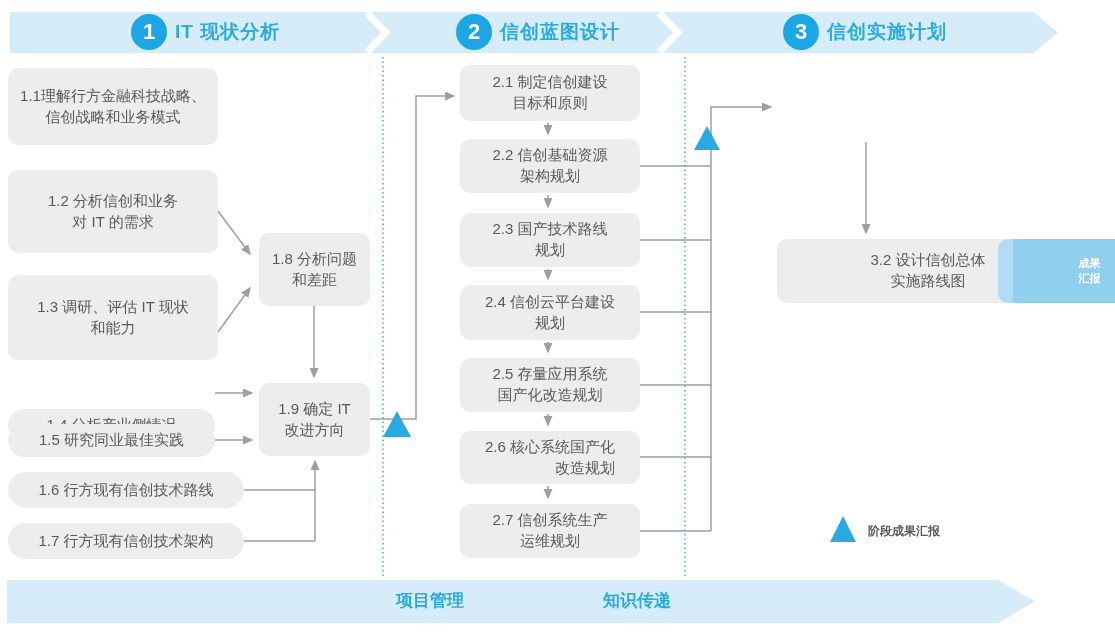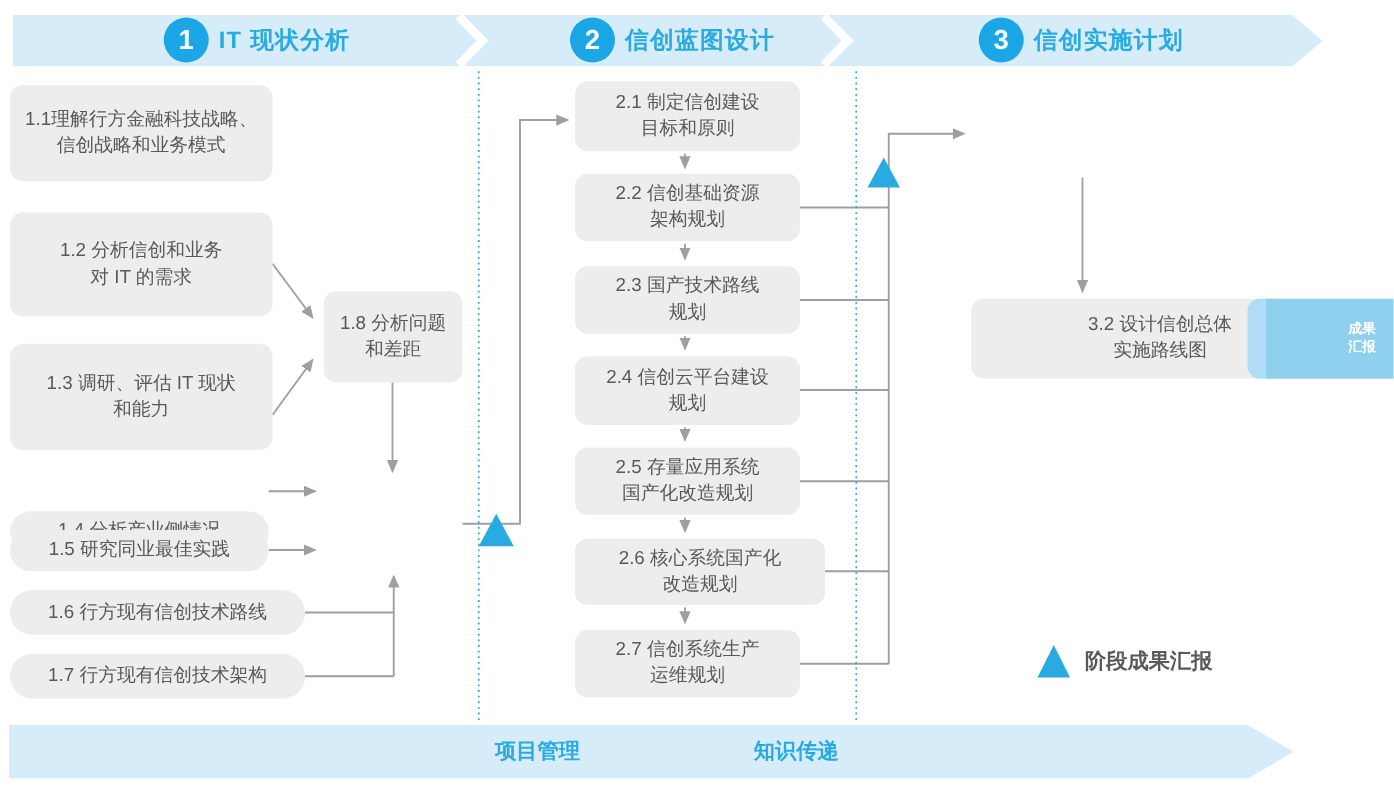--- a/index.html
+++ b/index.html
@@ -23,21 +23,21 @@
 
   .result-box { position:absolute; left:998px; top:239px; width:99px; height:64px;
     background:linear-gradient(90deg,#b0ddf5 0 15px,#8fd0ef 15px); border-radius:10px;
     color:#ffffff; font-weight:bold; font-size:11px; line-height:1.35;
     display:flex; align-items:center; justify-content:center; text-align:center;
     white-space:pre-line; z-index:2;padding-left:42px; }
 
   .legend { position:absolute; left:830px; top:516px; display:flex; align-items:flex-end; gap:12px; z-index:2; }
   .legend-tri { width:0; height:0; border-left:13px solid transparent; border-right:13px solid transparent;
     border-bottom:26px solid #29abe2; }
-  .legend-label { color:#58595b; font-weight:bold; font-size:17px; padding-bottom:2px; }
+  .legend-label { color:#58595b; font-weight:bold; font-size:12px; padding-bottom:2px; }
 
   .bottom-label { position:absolute; top:590px; width:140px; text-align:center;
     color:#29abe2; font-weight:bold; font-size:17px; line-height:22px; z-index:3; }
 
   svg.wires { position:absolute; left:0; top:0; z-index:1; pointer-events:none; }
   svg.overwires { z-index:3; }
 </style>
 </head>
 <body>
 
@@ -122,32 +122,34 @@
   <div class="box" style="left:8px; top:170px; width:210px; height:83px;">1.2 分析信创和业务
 对 IT 的需求</div>
   <div class="box" style="left:8px; top:275px; width:210px; height:85px;">1.3 调研、评估 IT 现状
 和能力</div>
   <div class="box pill" style="left:8px; top:377px; width:207px; height:33px;margin-top:32px;">1.4 分析产业侧情况</div>
   <div class="box pill" style="left:8px; top:424px; width:207px; height:33px;">1.5 研究同业最佳实践</div>
   <div class="box pill" style="left:8px; top:472px; width:236px; height:36px;">1.6 行方现有信创技术路线</div>
   <div class="box pill" style="left:8px; top:523px; width:236px; height:36px;">1.7 行方现有信创技术架构</div>
   <div class="box" style="left:259px; top:233px; width:111px; height:73px;">1.8 分析问题
 和差距</div>
+  <div class="box" style="left:259px; top:383px; width:111px; height:73px;">1.9 确定 IT
+改进方向</div>
 
   <div class="box" style="left:460px; top:65px; width:180px; height:56px;">2.1 制定信创建设
 目标和原则</div>
   <div class="box" style="left:460px; top:139px; width:180px; height:54px;">2.2 信创基础资源
 架构规划</div>
   <div class="box" style="left:460px; top:213px; width:180px; height:54px;">2.3 国产技术路线
 规划</div>
   <div class="box" style="left:460px; top:285px; width:180px; height:55px;">2.4 信创云平台建设
 规划</div>
   <div class="box" style="left:460px; top:358px; width:180px; height:54px;">2.5 存量应用系统
 国产化改造规划</div>
-  <div class="box" style="left:460px; top:431px; width:200px; height:53px;">2.6 核心系统国产化
+  <div class="box" style="left:460px; top:431px; width:180px; height:53px;text-align:right;">2.6 核心系统国产化
 改造规划</div>
   <div class="box" style="left:460px; top:504px; width:180px; height:54px;">2.7 信创系统生产
 运维规划</div>
 
   <div class="box" style="left:777px; top:239px; width:206px; height:64px;padding-left:48px;">3.2 设计信创总体
 实施路线图</div>
 
   <div class="result-box">成果
 汇报</div>
 

